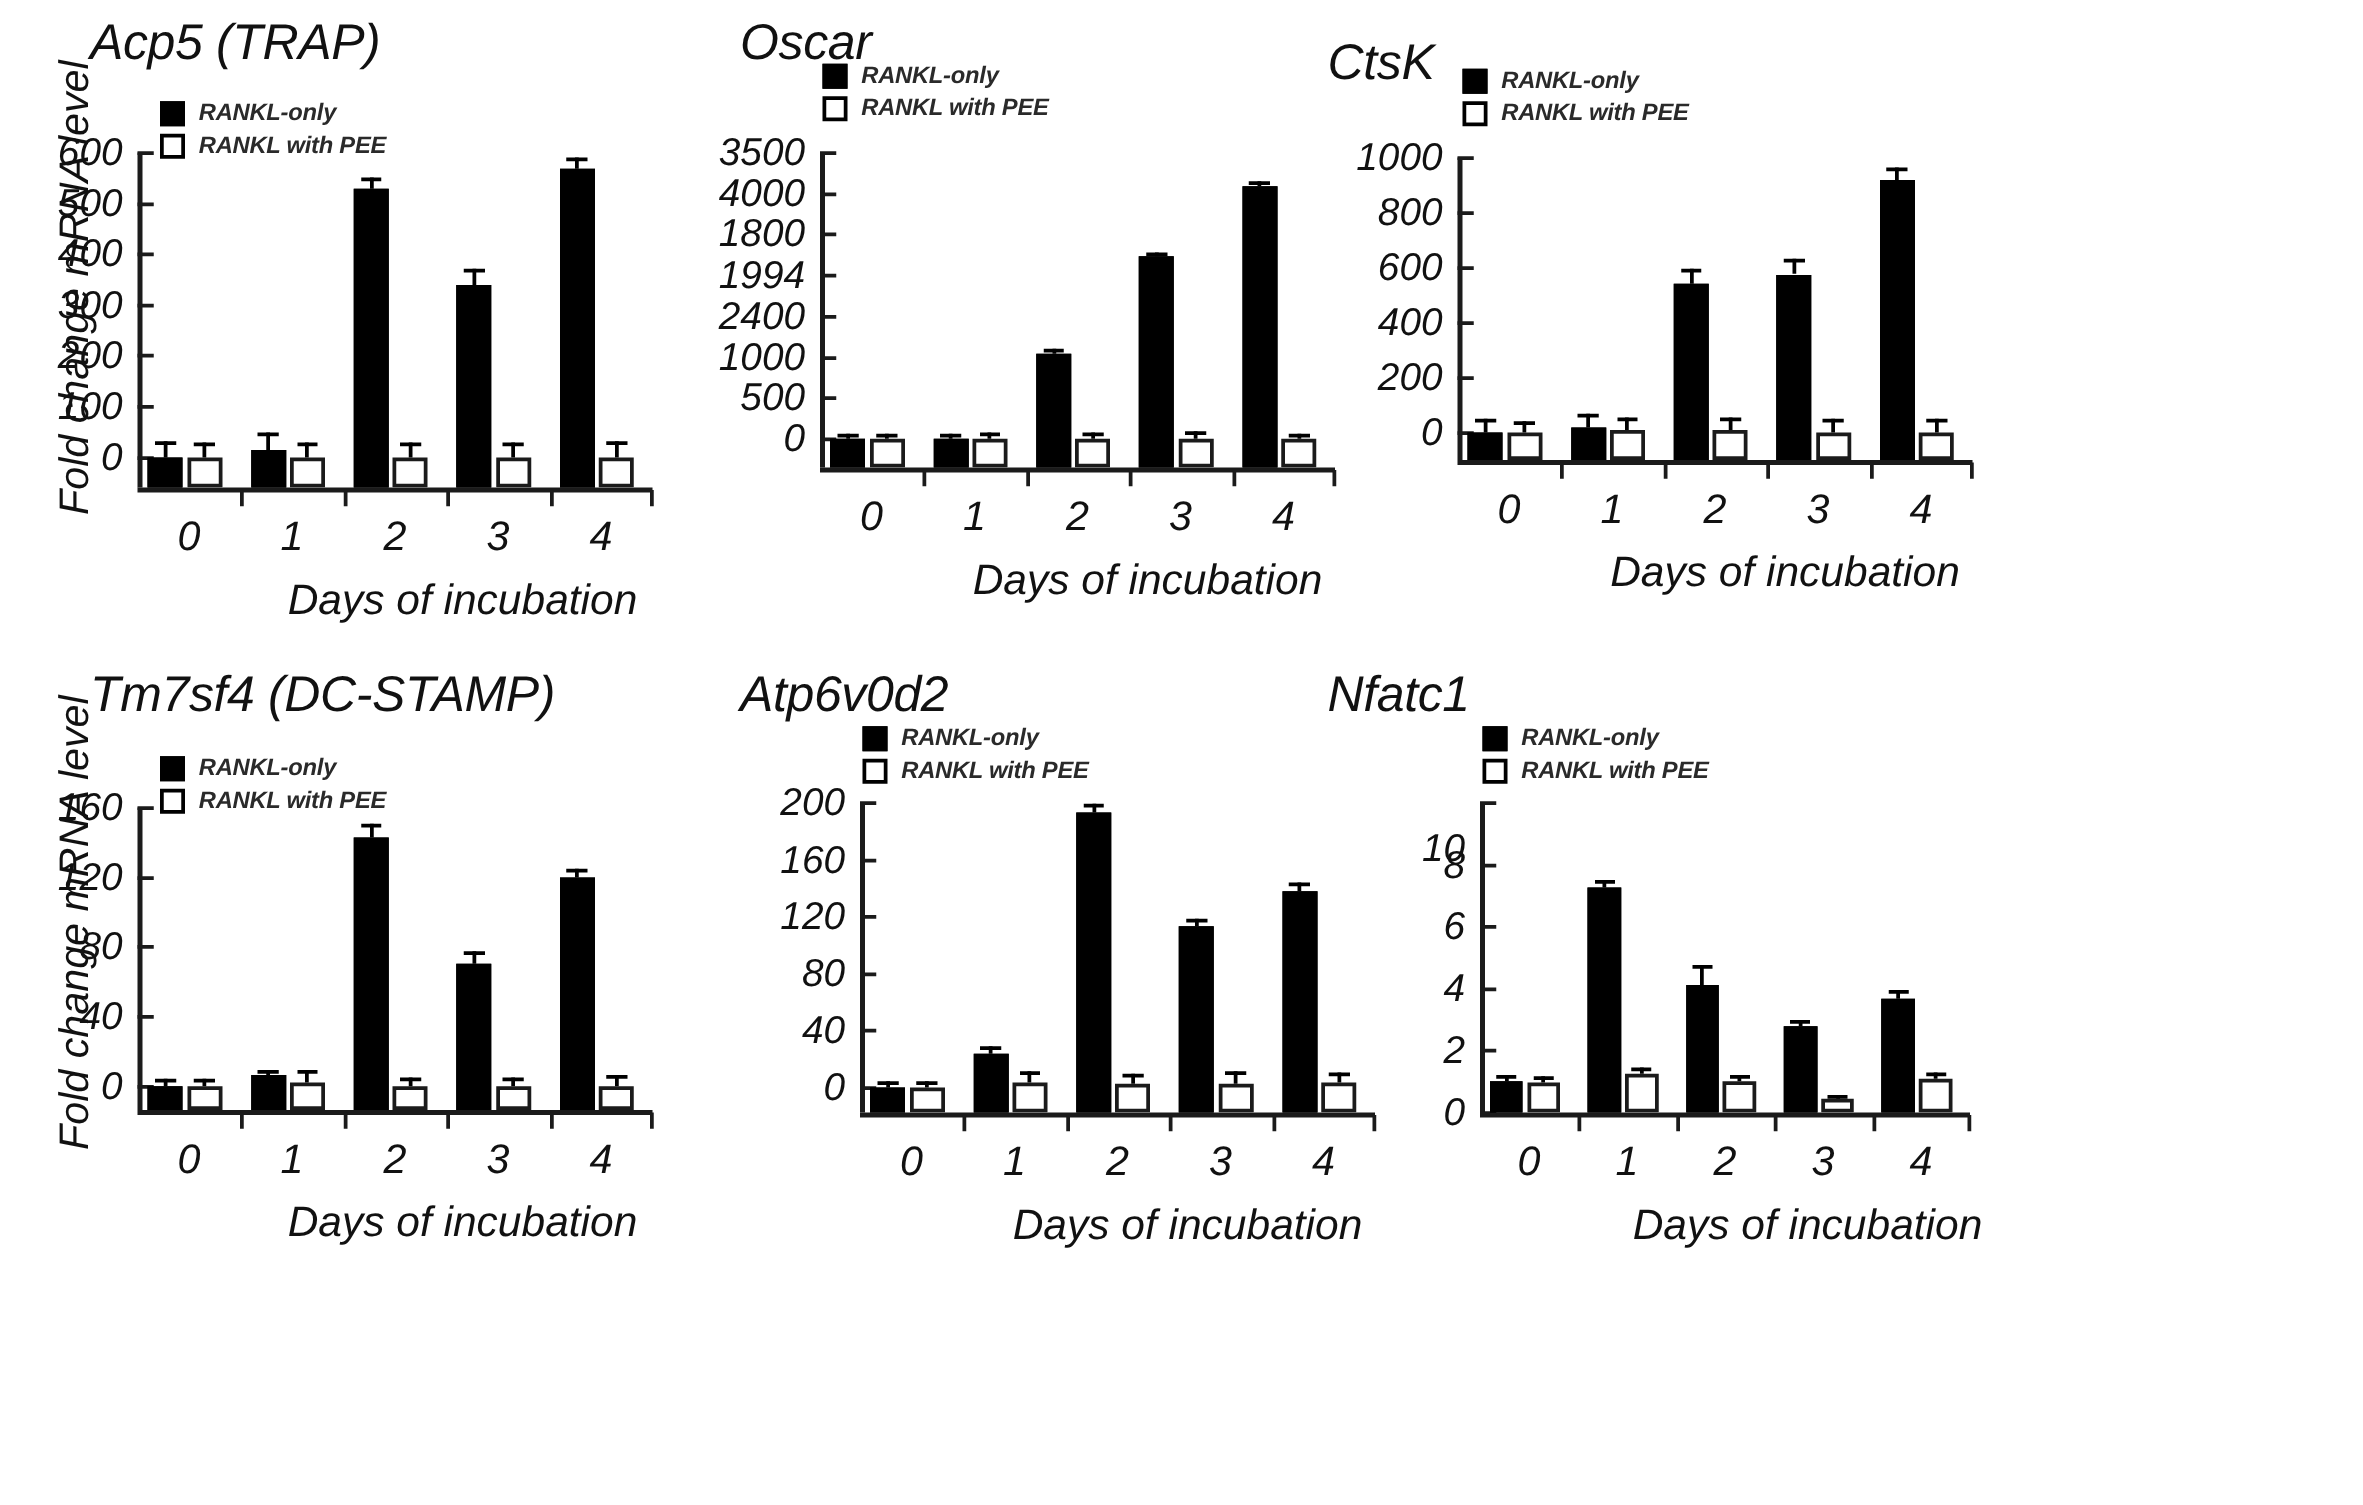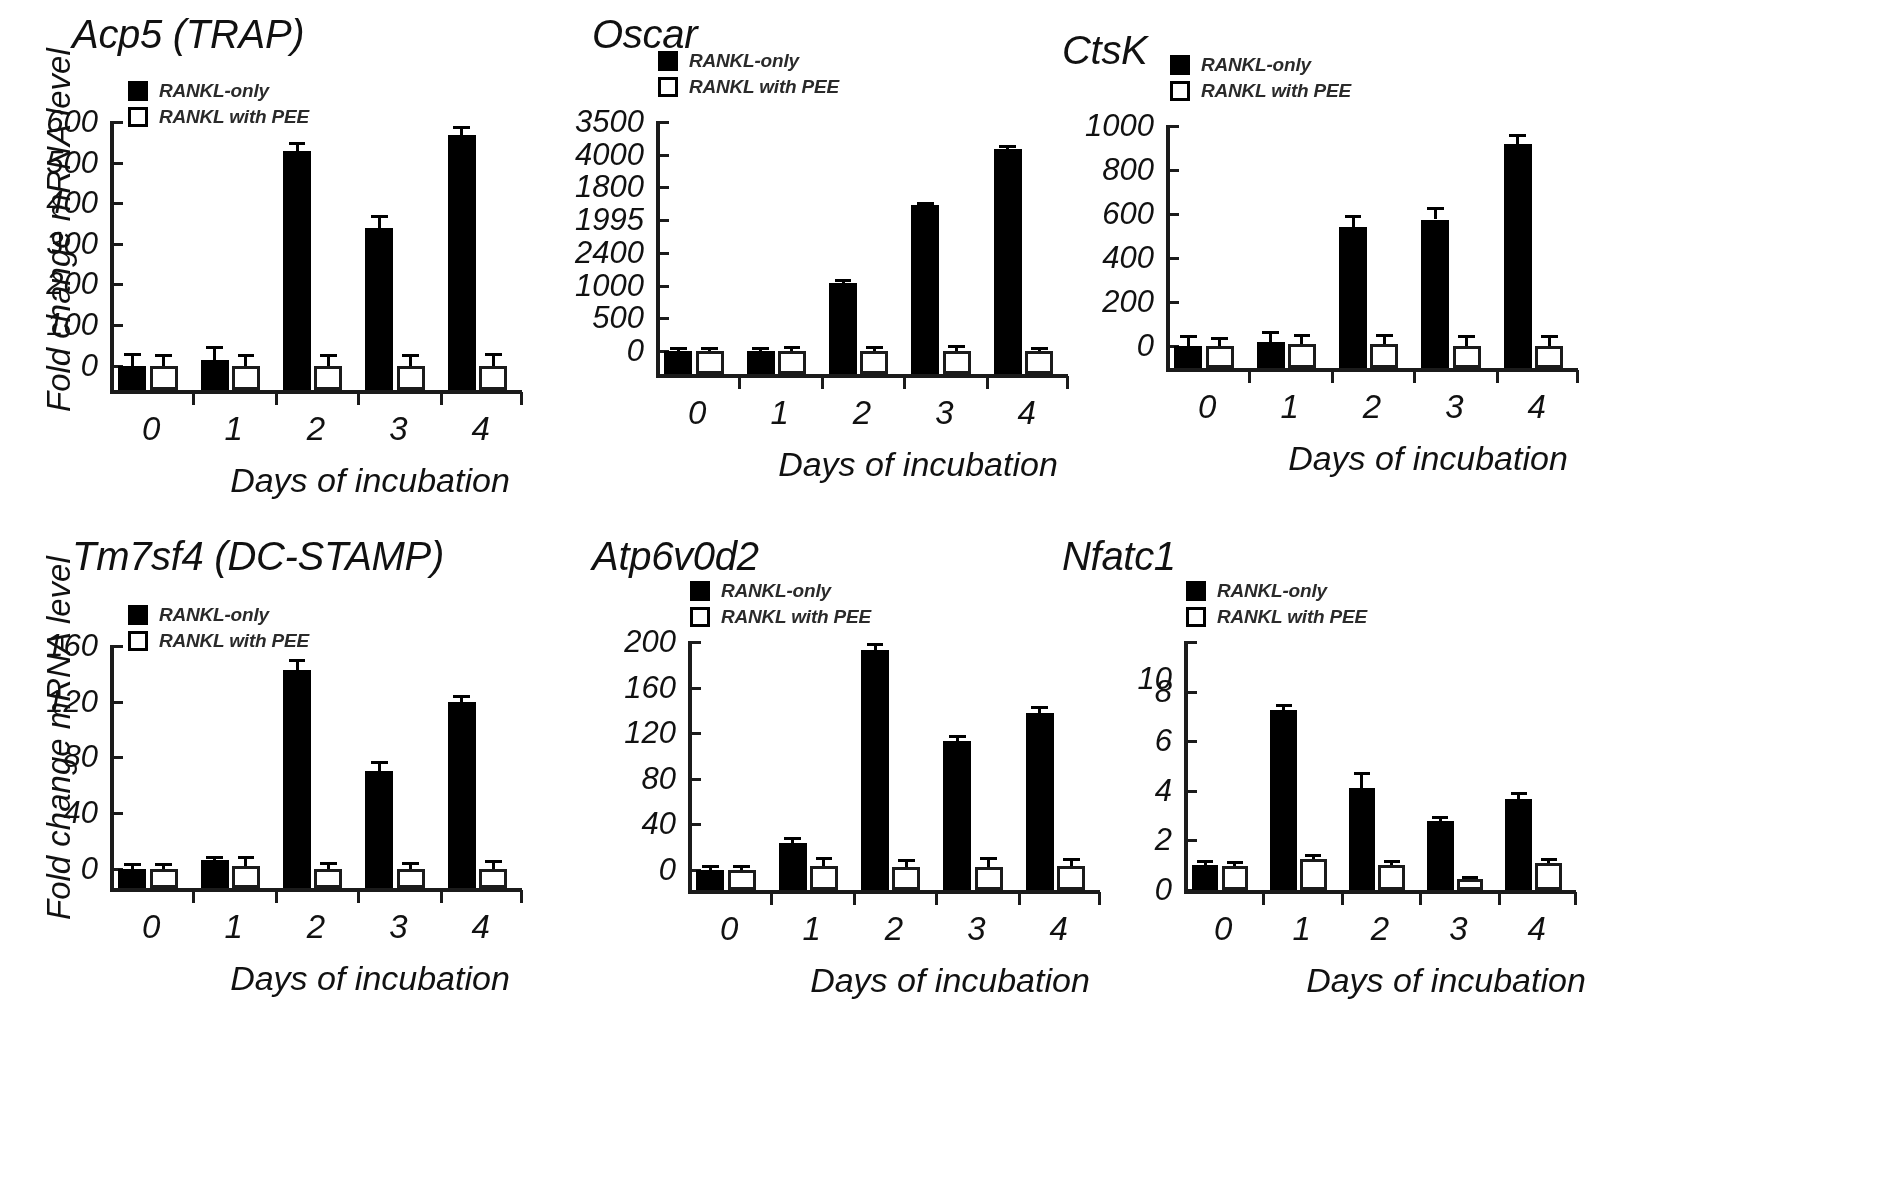--- a/index.html
+++ b/index.html
@@ -147,21 +147,21 @@
         <div class="axis-h" style="left: 0px; top: 252px; width: 412px;"></div>
         <div class="tick" style="left: 0px; top: 228.091px;"></div>
         <div class="ticklabel" style="left: -112px; top: 213.091px; width: 100px;">0</div>
         <div class="tick" style="left: 0px; top: 195.364px;"></div>
         <div class="ticklabel" style="left: -112px; top: 180.364px; width: 100px;">500</div>
         <div class="tick" style="left: 0px; top: 162.636px;"></div>
         <div class="ticklabel" style="left: -112px; top: 147.636px; width: 100px;">1000</div>
         <div class="tick" style="left: 0px; top: 129.909px;"></div>
         <div class="ticklabel" style="left: -112px; top: 114.909px; width: 100px;">2400</div>
         <div class="tick" style="left: 0px; top: 97.1818px;"></div>
-        <div class="ticklabel" style="left: -112px; top: 82.1818px; width: 100px;">1995</div>
+        <div class="ticklabel" style="left: -112px; top: 82.1818px; width: 100px;">1994</div>
         <div class="tick" style="left: 0px; top: 64.4545px;"></div>
         <div class="ticklabel" style="left: -112px; top: 49.4545px; width: 100px;">1800</div>
         <div class="tick" style="left: 0px; top: 31.7273px;"></div>
         <div class="ticklabel" style="left: -112px; top: 16.7273px; width: 100px;">4000</div>
         <div class="tick" style="left: 0px; top: -1px;"></div>
         <div class="ticklabel" style="left: -112px; top: -16px; width: 100px;">3500</div>
         <div class="xtick" style="left: 82.4px; top: 254px;"></div>
         <div class="xtick" style="left: 164.8px; top: 254px;"></div>
         <div class="xtick" style="left: 247.2px; top: 254px;"></div>
         <div class="xtick" style="left: 329.6px; top: 254px;"></div>

